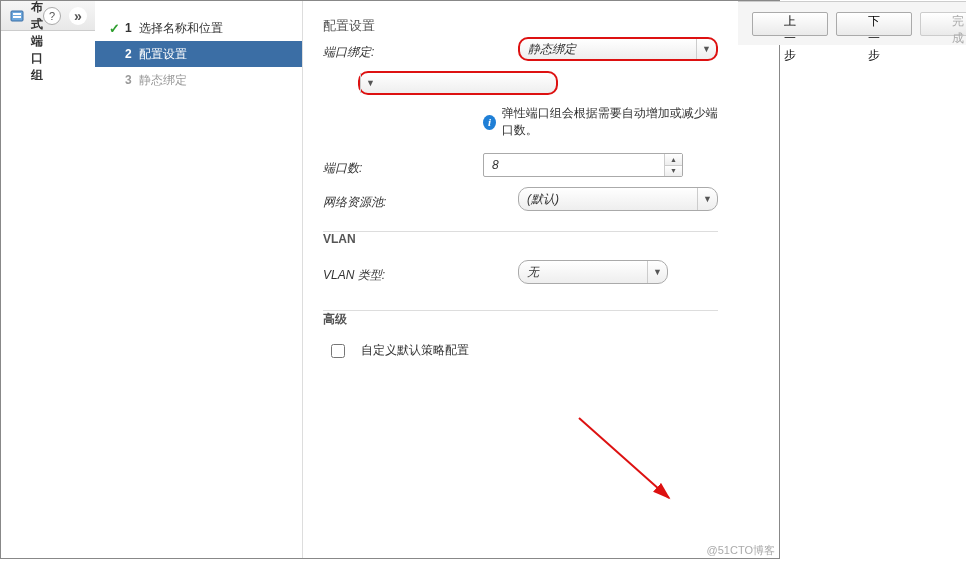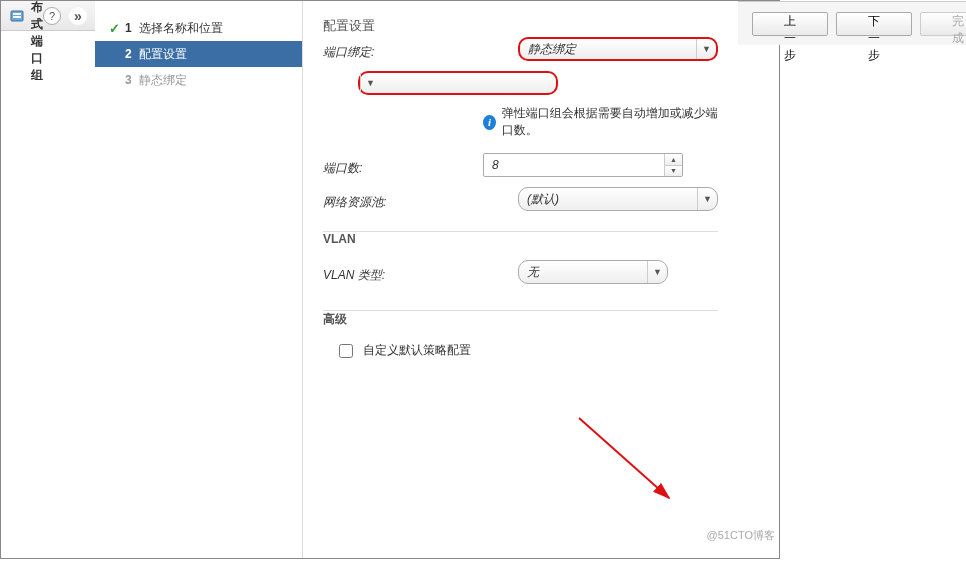--- a/index.html
+++ b/index.html
@@ -179,22 +179,22 @@
     .section-header {
       font-weight: bold;
       color: #555;
       border-top: 1px solid #ddd;
       margin-top: 4px;
       margin-bottom: 14px;
     }
     .checkbox-row {
       display: flex;
       align-items: center;
-      gap: 10px;
-      margin-left: 16px;
+      gap: 16px;
+      margin-left: 8px;
     }
     .checkbox-row input { width: 14px; height: 14px; }
     .footer {
       height: 44px;
       border-top: 1px solid #ccc;
       background: #f5f5f5;
       display: flex;
       justify-content: flex-end;
       align-items: center;
       padding: 0 14px;
@@ -211,21 +211,21 @@
       min-width: 76px;
     }
     .btn.disabled {
       color: #aaa;
       border-color: #ccc;
       cursor: default;
     }
     .watermark {
       position: absolute;
       right: 4px;
-      bottom: 15px;
+      bottom: 0;
       color: #aaa;
       font-size: 11px;
       pointer-events: none;
     }
     .arrow-anno {
       position: absolute;
       right: 90px;
       bottom: 50px;
       width: 120px;
       height: 100px;

